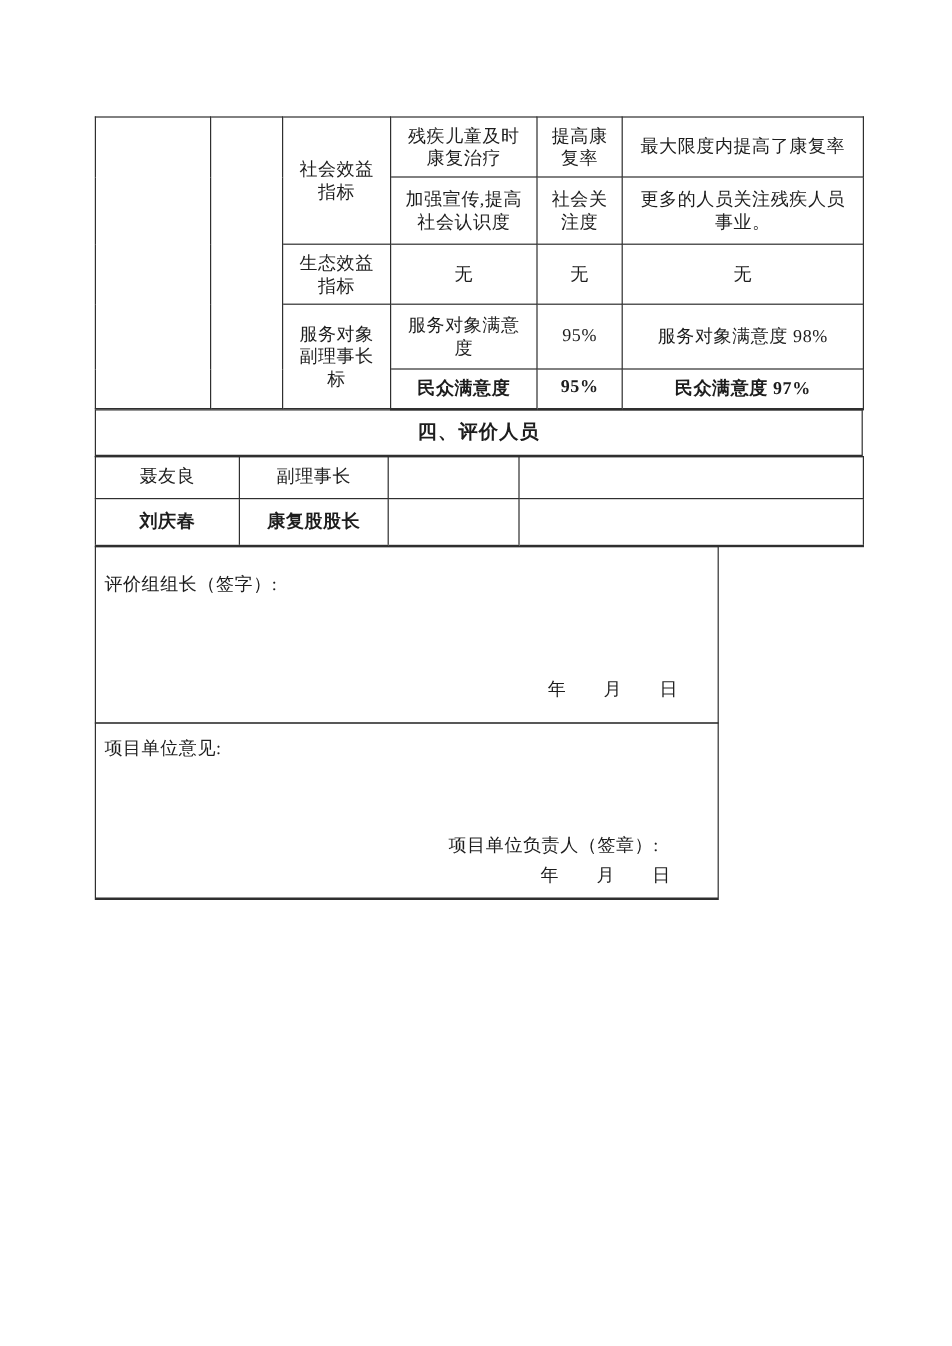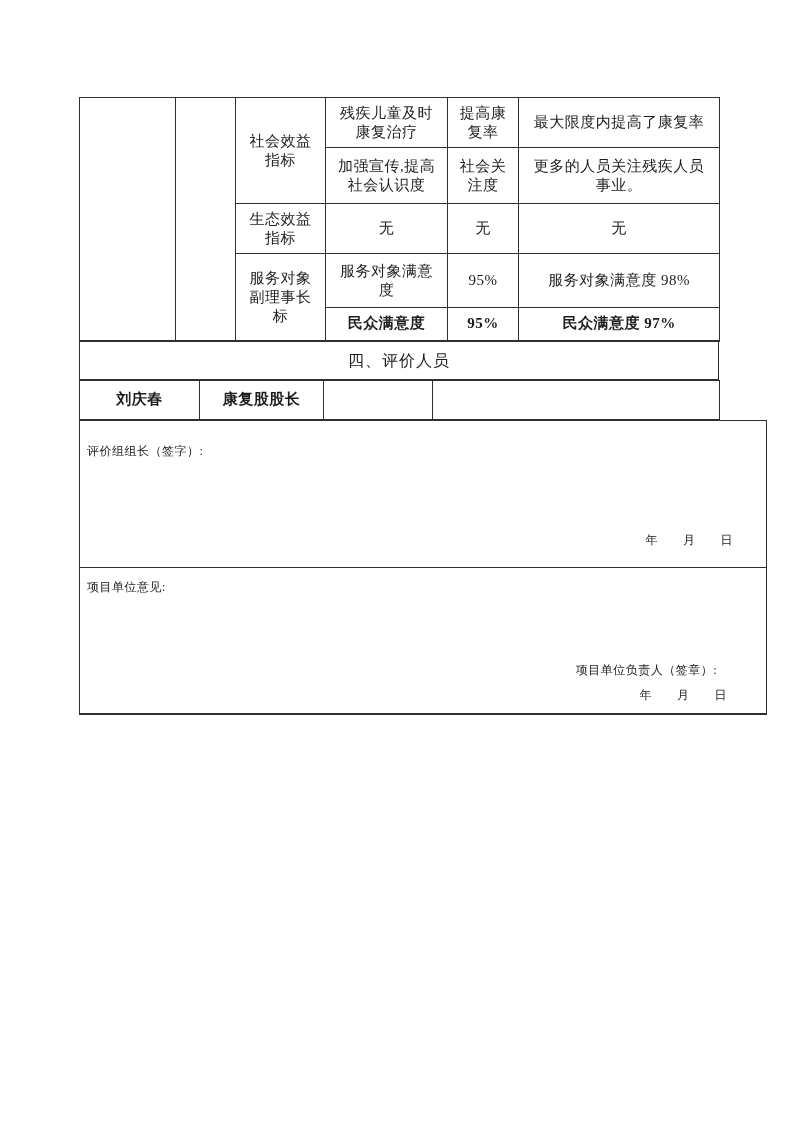--- a/index.html
+++ b/index.html
@@ -32,31 +32,31 @@
   .l { text-align:center; padding-left:7px; padding-right:4px; }
   tr.thick td { border-bottom-width:2px;font-weight:bold; }
 
   .section-title {
     margin-top:-1px;
     width:640px; height:40px;
     border:1px solid #2f2f2f;
     border-bottom-width:2px;
     line-height:38px;
     text-align:center;
-    font-weight:normal;
+    font-weight:bold;
     font-size:16px;
     letter-spacing:1px;
   }
 
   .block {
     position:relative;
     margin-top:-1px;
-    width:688px; height:148px;
+    width:520px; height:148px;
     border:1px solid #2f2f2f;
-    font-size:12px;
+    font-size:15px;
     letter-spacing:0.5px;
   }
   .block.last { border-bottom-width:2px; }
   .blabel { position:absolute; left:7px; }
   .block-leader .blabel { top:22px; }
   .block-opinion .blabel { top:11px; }
   .bsigner { position:absolute; right:49px; bottom:34px; }
   .bdate { position:absolute; }
   .block-leader .bdate { right:33px; bottom:18px; }
   .block-opinion .bdate { right:39px; bottom:9px; }
@@ -123,20 +123,26 @@
   <div class="section-title">四、评价人员</div>
 
   <table class="tbl">
     <colgroup>
       <col style="width:120px">
         <col style="width:124px">
         <col style="width:109px">
         <col style="width:287px">
     </colgroup>
     <tbody>
+      <tr style="height:35px">
+        <td class="l">聂友良</td>
+        <td class="l">副理事长</td>
+        <td></td>
+        <td></td>
+      </tr>
       <tr style="height:40px" class="thick">
         <td class="l">刘庆春</td>
         <td class="l">康复股股长</td>
         <td></td>
         <td></td>
       </tr>
     </tbody>
   </table>
 
   <div class="block block-leader">

